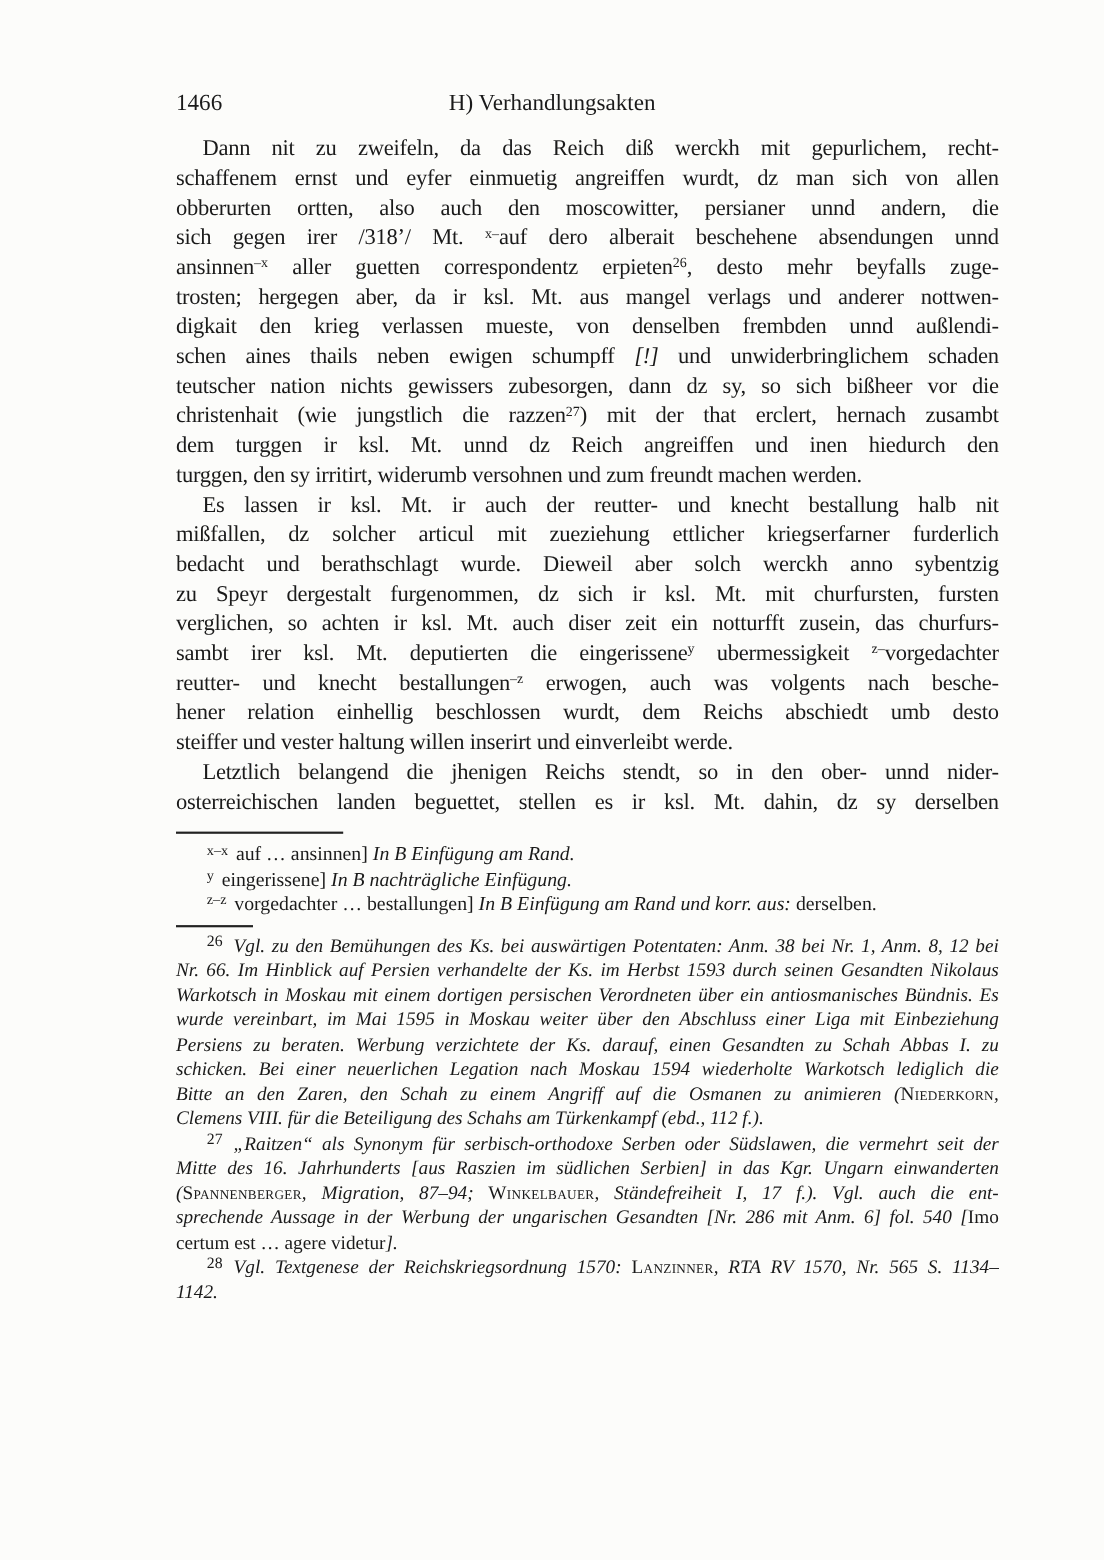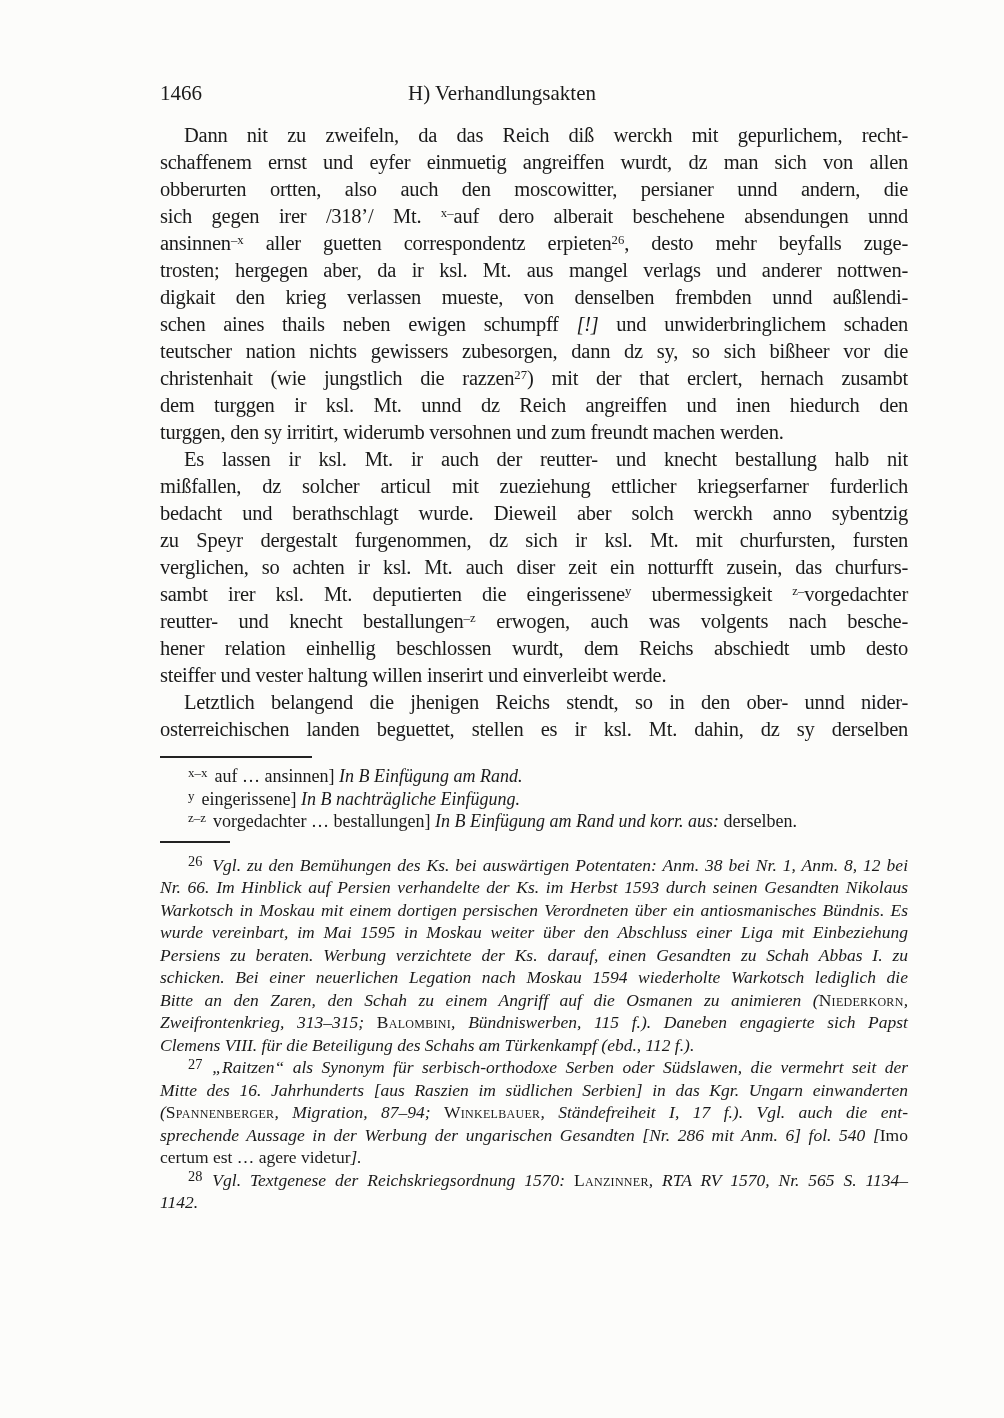--- a/index.html
+++ b/index.html
@@ -60,21 +60,21 @@
   .appsup {
     font-size: 0.72em;
     position: relative;
     top: -0.35em;
     margin-right: 7px;
   }
   .footnotes {
     margin-top: 7px;
     font-size: 17.5px;
   }
-  .footnotes .tline { line-height: 30px; height: 22.5px; }
+  .footnotes .tline { line-height: 19px; height: 22.5px; }
   .footnotes .tline.ind { text-indent: 28px; }
   .footnotes .seg { font-style: italic; }
   .footnotes .seg.sc { font-style: normal; font-variant: small-caps; letter-spacing: 0.3px; }
   .footnotes .seg.rm { font-style: normal; }
   .fnum {
     font-style: normal;
     font-size: 0.82em;
     position: relative;
     top: -0.3em;
     margin-right: 10px;
@@ -128,21 +128,20 @@
     <hr class="rule rule2">
 
     <div class="footnotes">
         <div class="tline ind just"><span class="fnum">26</span><span class="seg">Vgl. zu den Bemühungen des Ks. bei auswärtigen Potentaten: Anm. 38 bei Nr. 1, Anm. 8, 12 bei</span></div>
         <div class="tline just"><span class="seg">Nr. 66. Im Hinblick auf Persien verhandelte der Ks. im Herbst 1593 durch seinen Gesandten Nikolaus</span></div>
         <div class="tline just"><span class="seg">Warkotsch in Moskau mit einem dortigen persischen Verordneten über ein antiosmanisches Bündnis. Es</span></div>
         <div class="tline just"><span class="seg">wurde vereinbart, im Mai 1595 in Moskau weiter über den Abschluss einer Liga mit Einbeziehung</span></div>
         <div class="tline just"><span class="seg">Persiens zu beraten. Werbung verzichtete der Ks. darauf, einen Gesandten zu Schah Abbas I. zu</span></div>
         <div class="tline just"><span class="seg">schicken. Bei einer neuerlichen Legation nach Moskau 1594 wiederholte Warkotsch lediglich die</span></div>
         <div class="tline just"><span class="seg">Bitte an den Zaren, den Schah zu einem Angriff auf die Osmanen zu animieren (</span><span class="seg sc">Niederkorn</span><span class="seg">,</span></div>
-        <div class="tline just"><span class="seg">Zweifrontenkrieg, 313–315; </span><span class="seg sc">Balombini</span><span class="seg">, Bündniswerben, 115 f.). Daneben engagierte sich Papst</span></div>
         <div class="tline last"><span class="seg">Clemens VIII. für die Beteiligung des Schahs am Türkenkampf (ebd., 112 f.).</span></div>
         <div class="tline ind just"><span class="fnum">27</span><span class="seg">„Raitzen“ als Synonym für serbisch-orthodoxe Serben oder Südslawen, die vermehrt seit der</span></div>
         <div class="tline just"><span class="seg">Mitte des 16. Jahrhunderts [aus Raszien im südlichen Serbien] in das Kgr. Ungarn einwanderten</span></div>
         <div class="tline just"><span class="seg">(</span><span class="seg sc">Spannenberger</span><span class="seg">, Migration, 87–94; </span><span class="seg sc">Winkelbauer</span><span class="seg">, Ständefreiheit I, 17 f.). Vgl. auch die ent-</span></div>
         <div class="tline just"><span class="seg">sprechende Aussage in der Werbung der ungarischen Gesandten [Nr. 286 mit Anm. 6] fol. 540 [</span><span class="seg rm">Imo</span></div>
         <div class="tline last"><span class="seg rm">certum est … agere videtur</span><span class="seg">].</span></div>
         <div class="tline ind just"><span class="fnum">28</span><span class="seg">Vgl. Textgenese der Reichskriegsordnung 1570: </span><span class="seg sc">Lanzinner</span><span class="seg">, RTA RV 1570, Nr. 565 S. 1134–</span></div>
         <div class="tline last"><span class="seg">1142.</span></div>
       </div>
 

